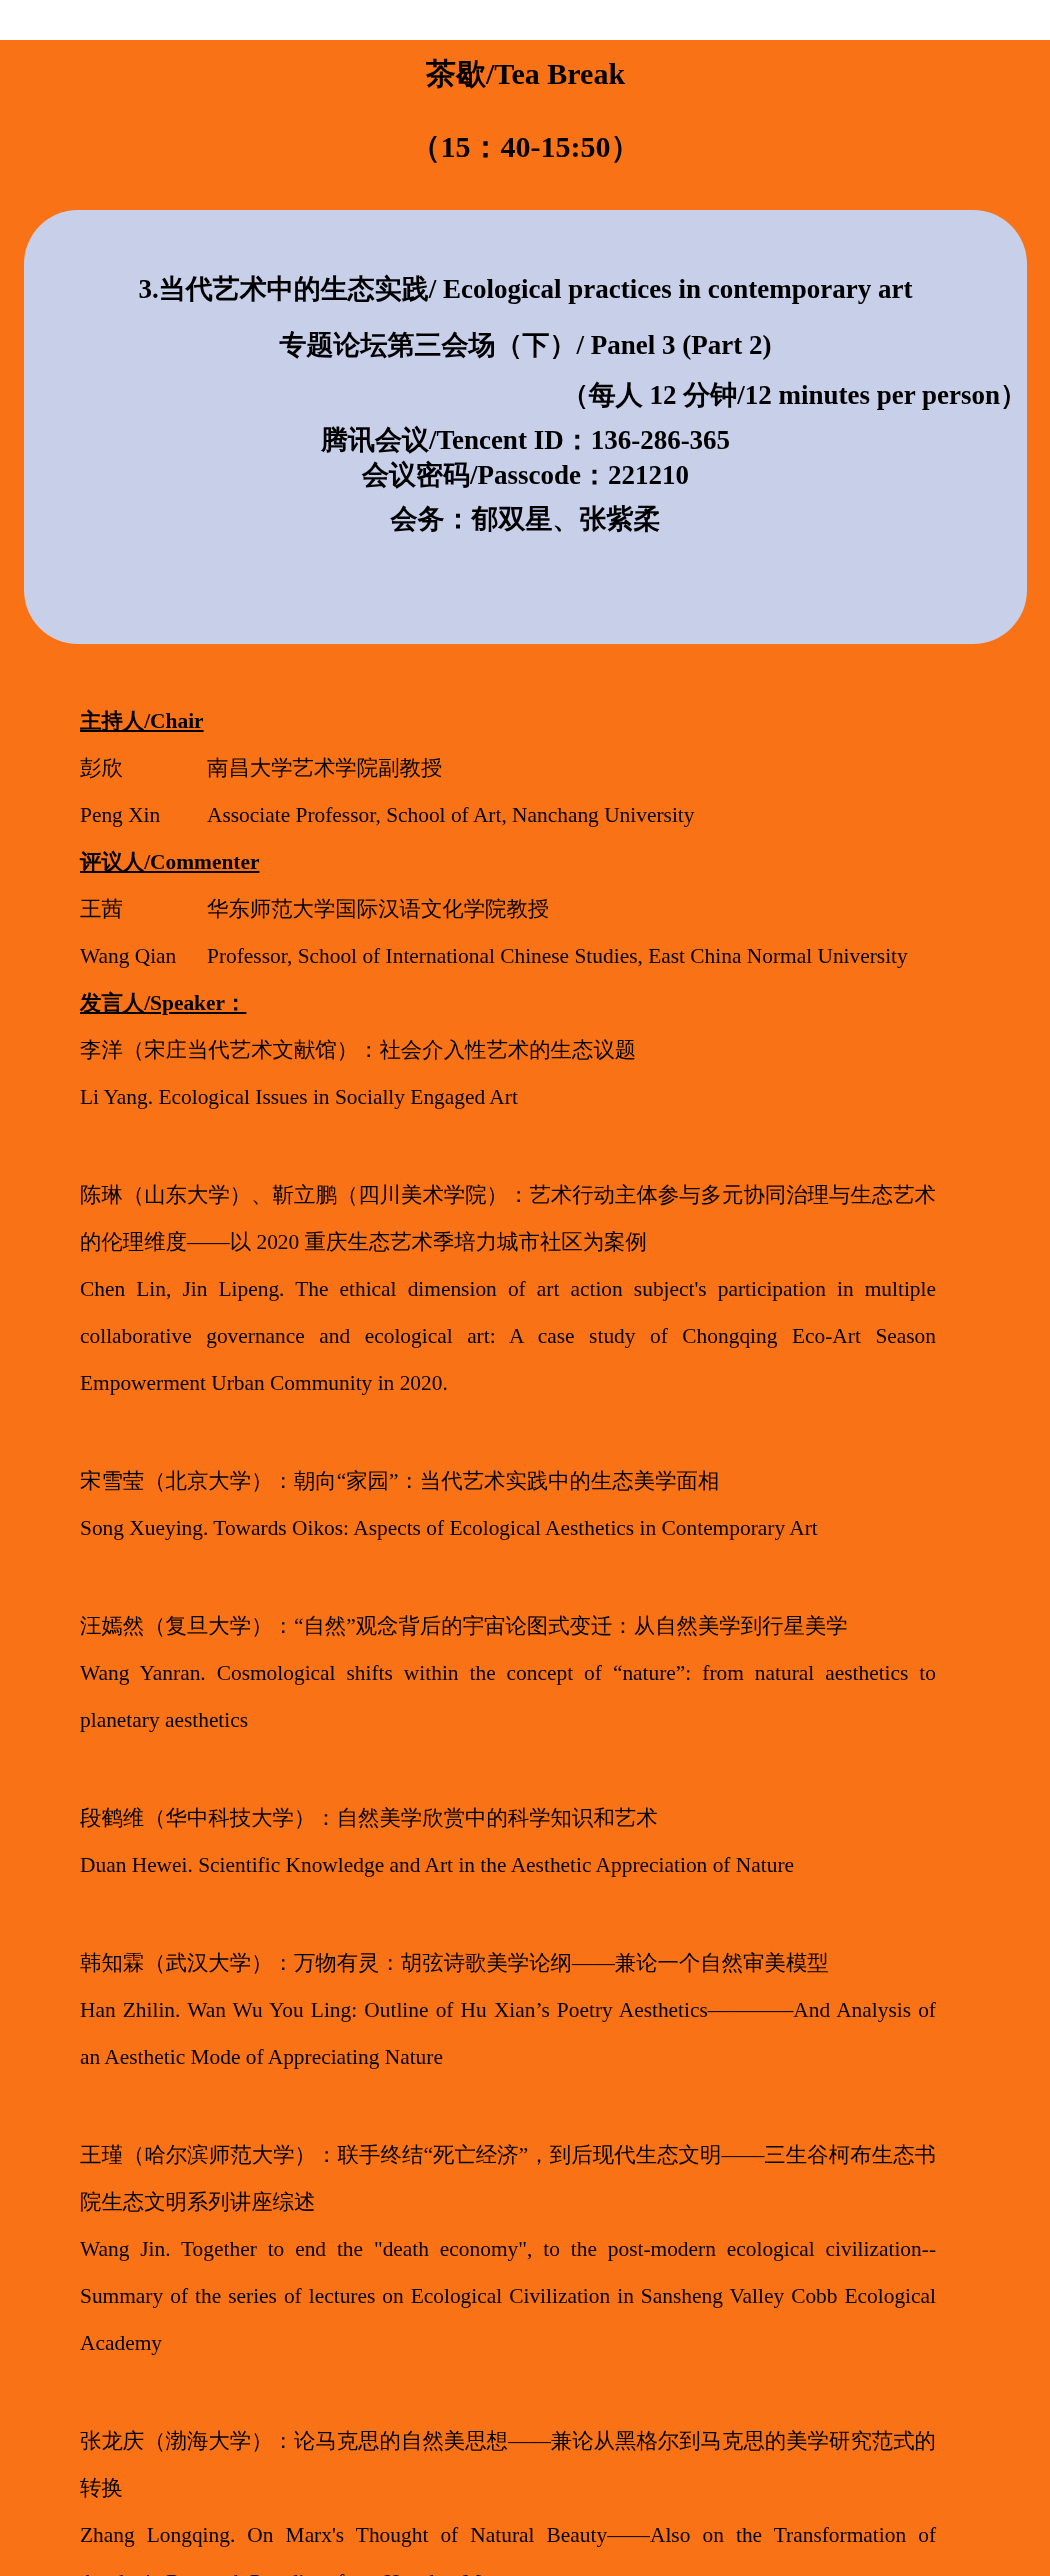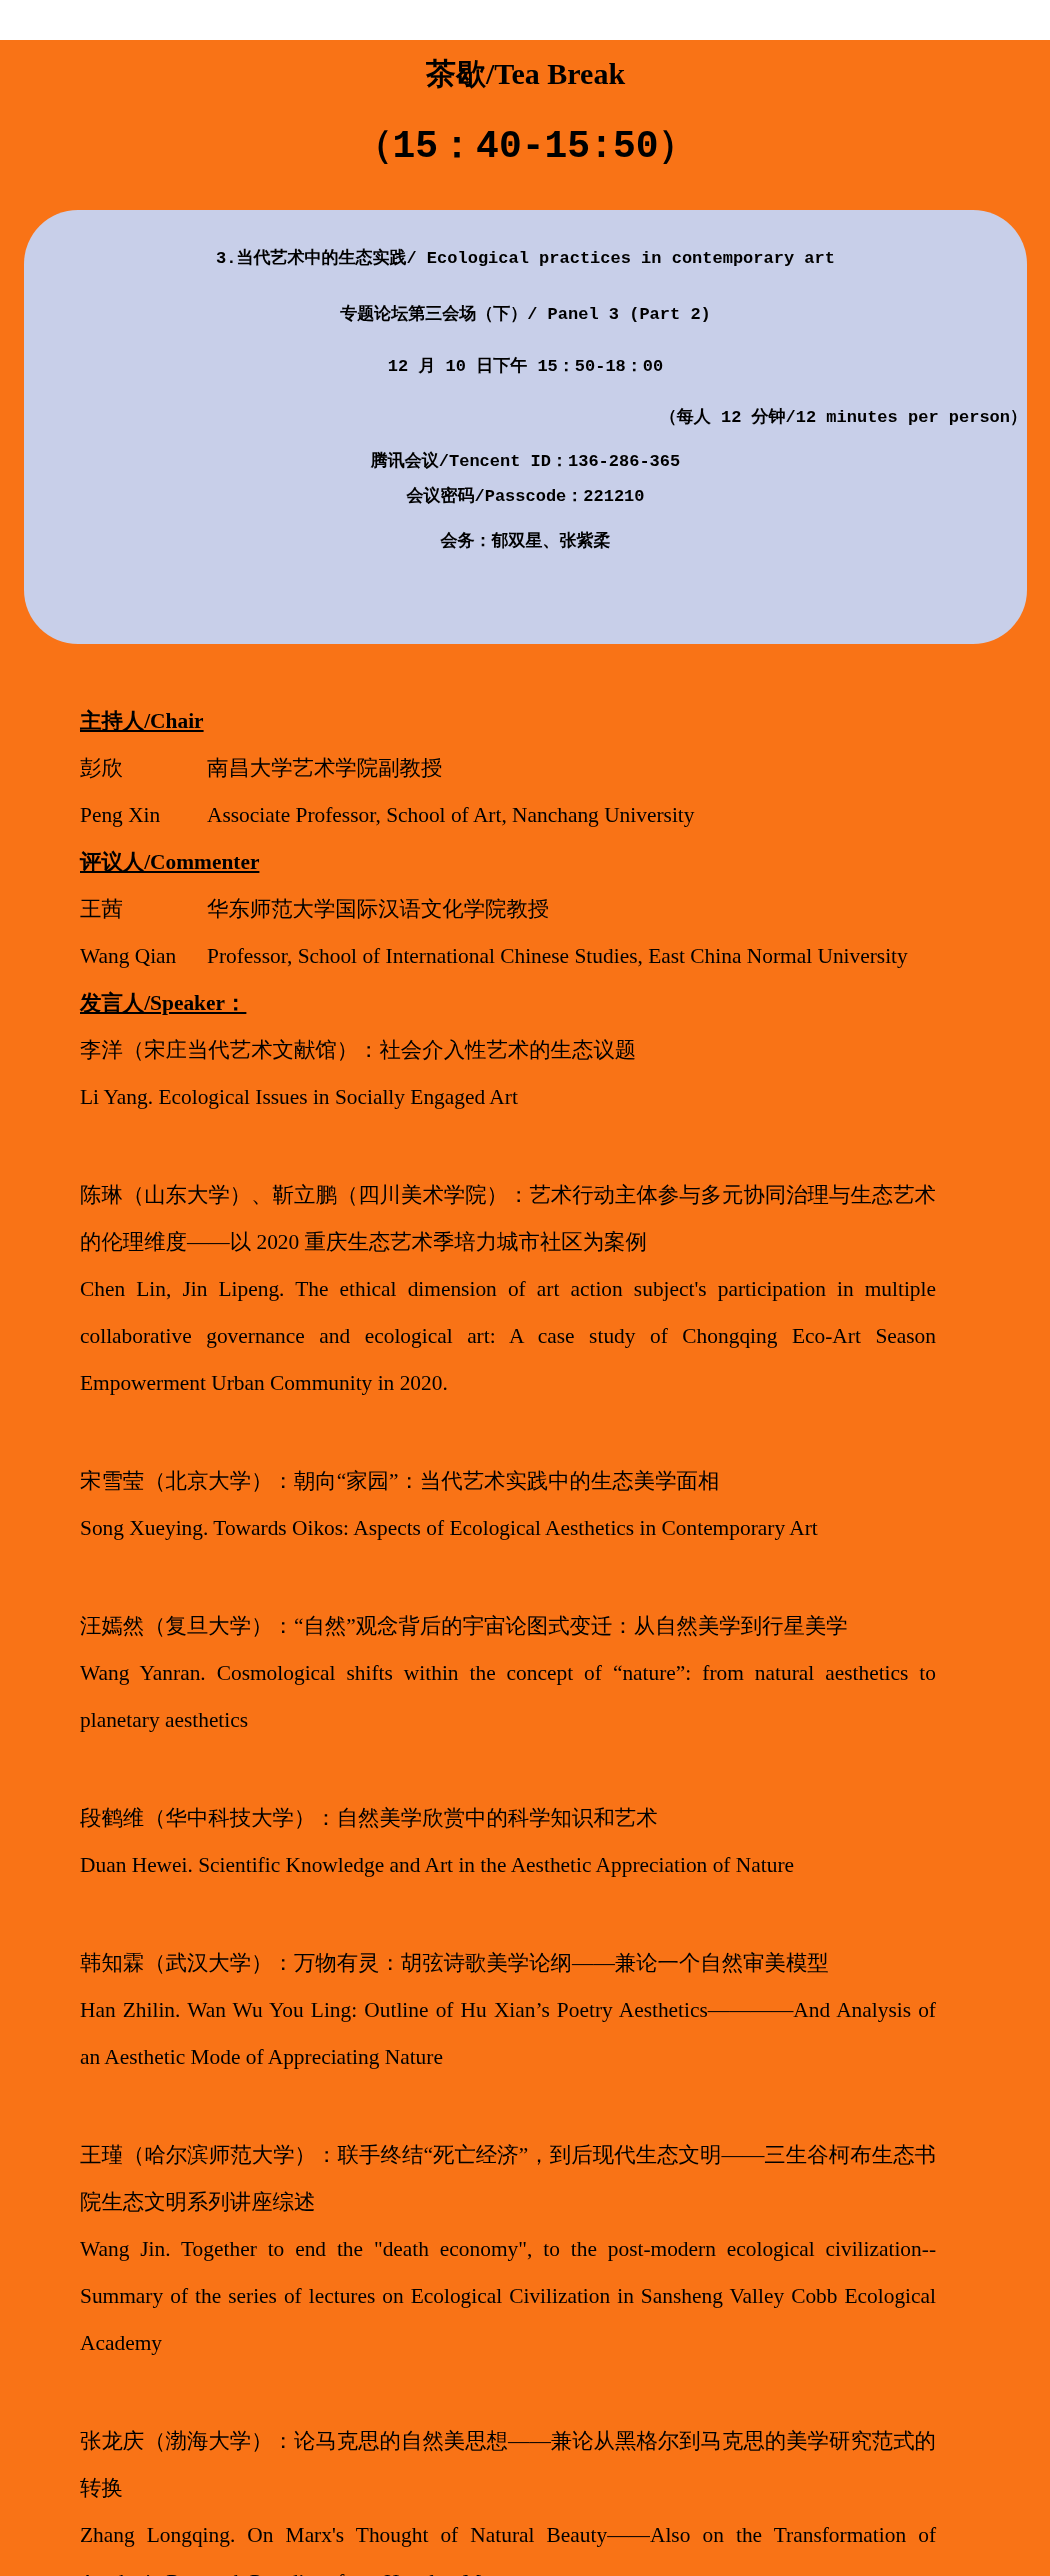--- a/index.html
+++ b/index.html
@@ -11,32 +11,31 @@
     font-family:"Liberation Serif","DejaVu Serif",serif;
     overflow:hidden;
     margin-top:40px;
   }
   .header{
     padding-top:11.7px;
     text-align:center;
     font-weight:bold;
   }
   .h-title{font-size:30px;line-height:43px;}
-  .h-time{font-size:38px;line-height:43px;margin-top:30px;font-family:Liberation Mono, monospace;}
+  .h-time{font-size:30px;line-height:43px;margin-top:30px;}
   .card{
     margin:42px 24px 0 24px;
     height:434px;
     box-sizing:border-box;
     background:#C8CFE9;
     border-radius:54px;
     text-align:center;
     font-weight:bold;
-    font-size:17px;
-    padding-top:32px;
-    font-family:Liberation Mono, monospace;
+    font-size:27px;
+    padding-top:63px;
   }
   .card-line{line-height:33px;white-space:nowrap;}
   .cl2{margin-top:23px;}
   .cl3{margin-top:19.5px;}
   .cl4{margin-top:17.5px;text-align:right;}
   .cl5{margin-top:11.7px;}
   .cl6{margin-top:1.9px;}
   .cl7{margin-top:11.7px;}
   .content{
     margin:0 115px 0 80px;
@@ -56,21 +55,20 @@
 <div class="page">
 
   <div class="header">
     <div class="h-title">茶歇/Tea Break</div>
     <div class="h-time">（15：40-15:50）</div>
   </div>
 
   <div class="card">
     <div class="card-line cl1">3.当代艺术中的生态实践/ Ecological practices in contemporary art</div>
     <div class="card-line cl2">专题论坛第三会场（下）/ Panel 3 (Part 2)</div>
-    <div class="card-line cl3">12 月 10 日下午 15：50-18：00</div>
     <div class="card-line cl4">（每人 12 分钟/12 minutes per person）</div>
     <div class="card-line cl5">腾讯会议/Tencent ID：136-286-365</div>
     <div class="card-line cl6">会议密码/Passcode：221210</div>
     <div class="card-line cl7">会务：郁双星、张紫柔</div>
   </div>
 
   <div class="content">
 
     <p class="bold">主持人/Chair</p>
     <p class="row"><span class="name">彭欣</span><span>南昌大学艺术学院副教授</span></p>

